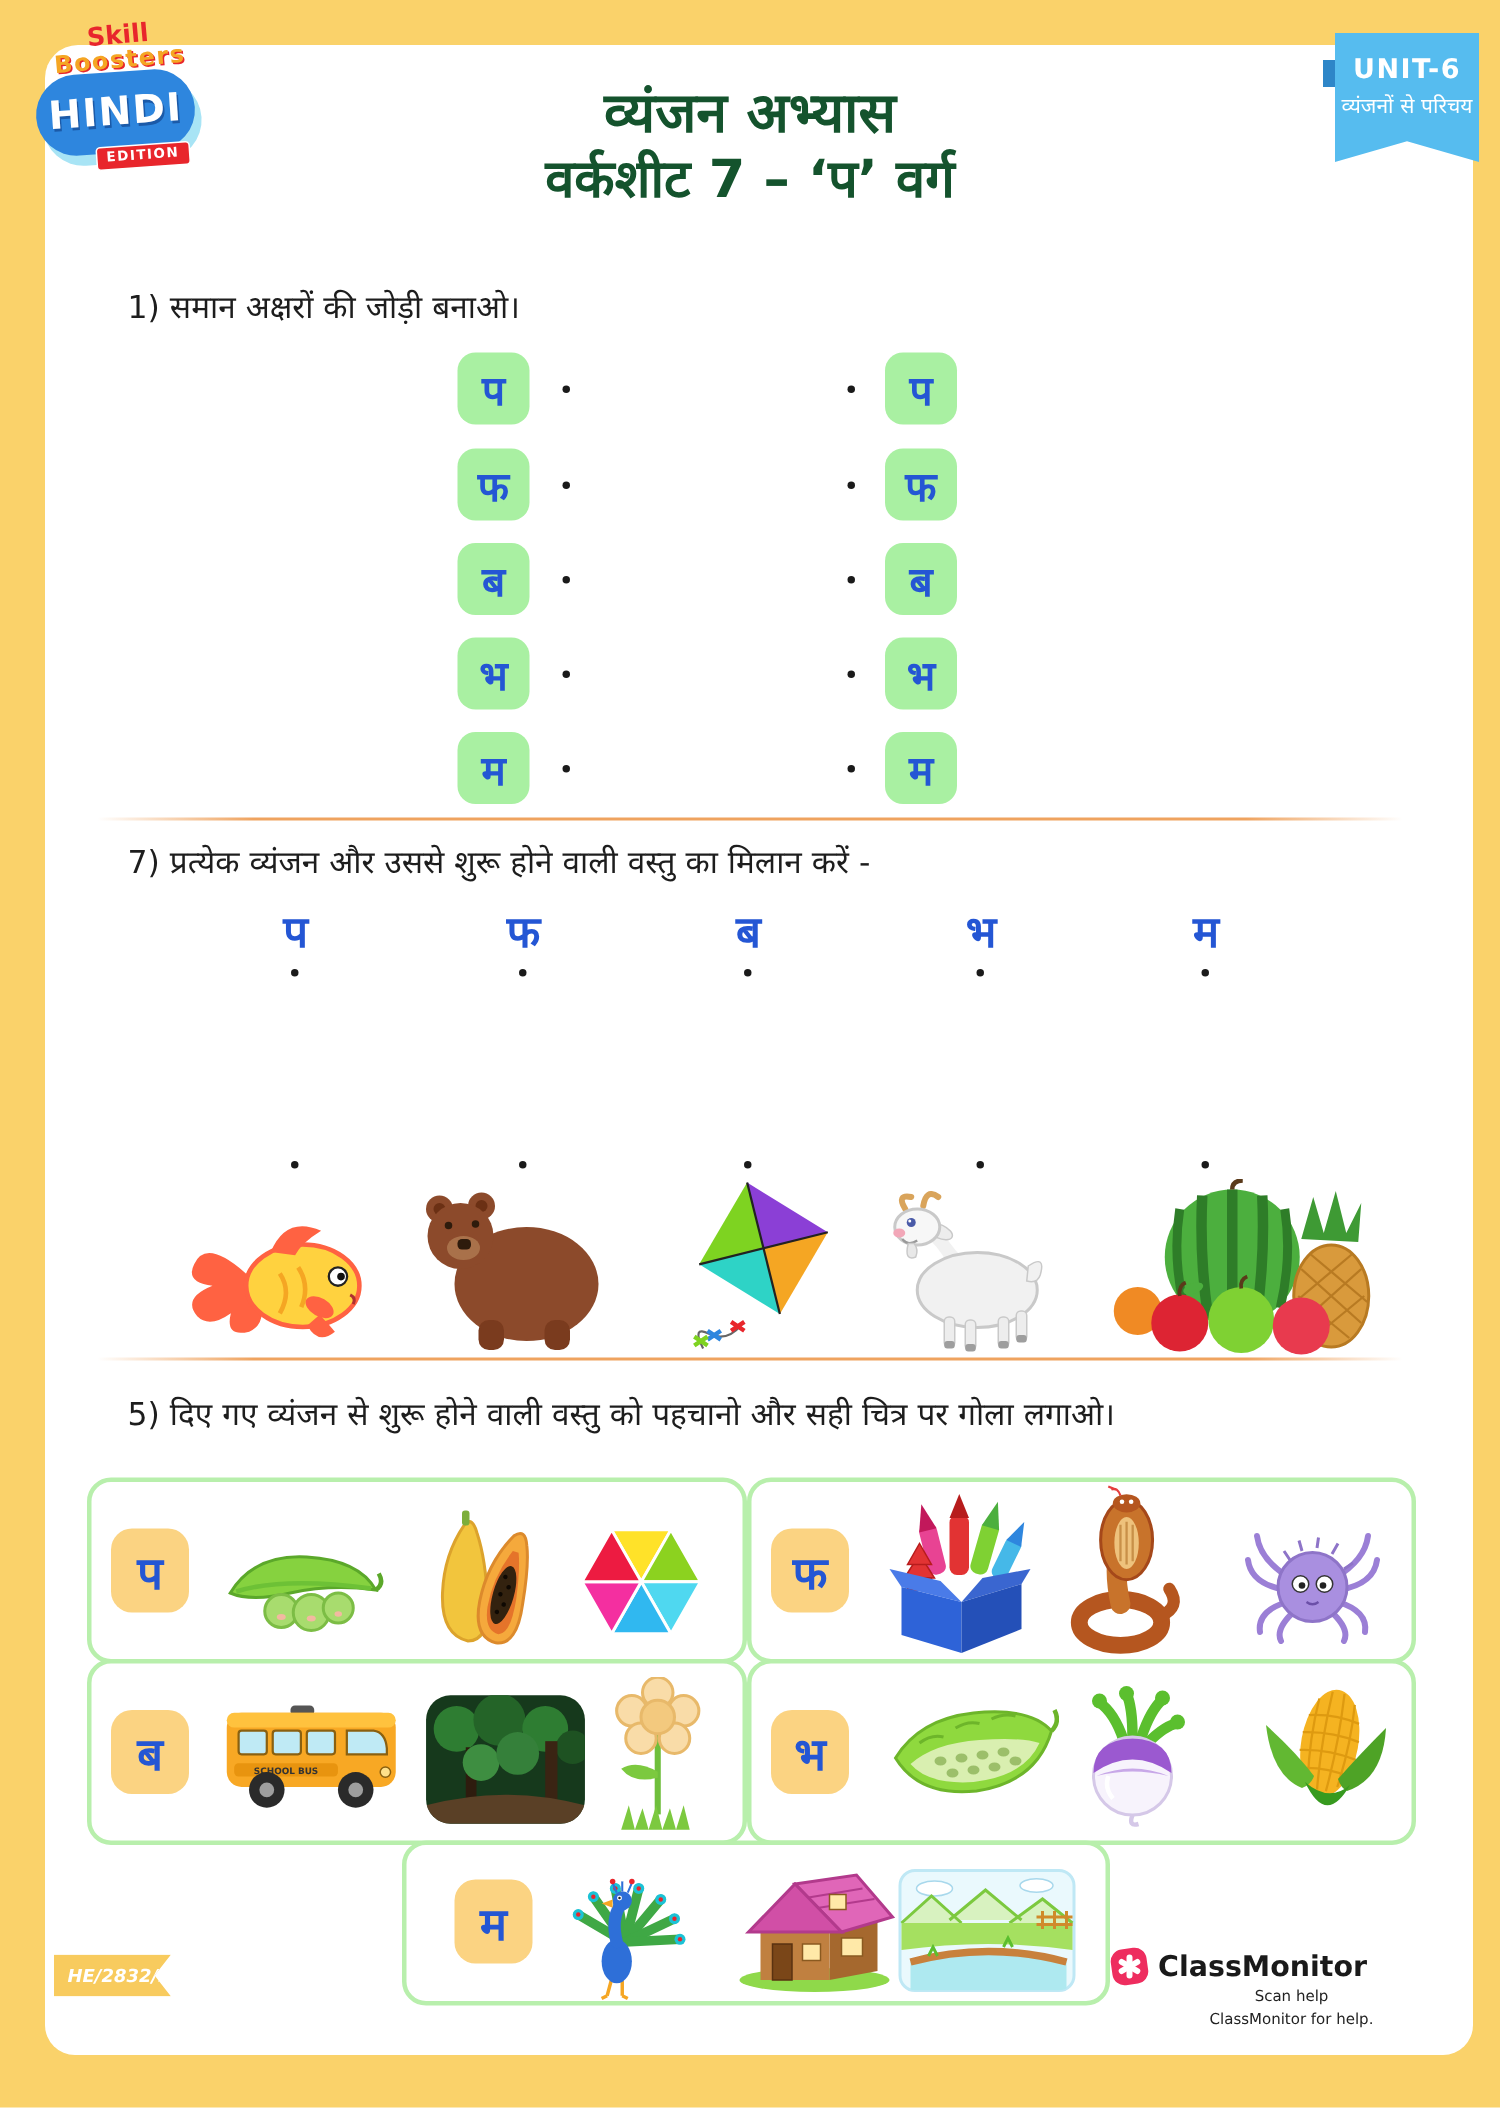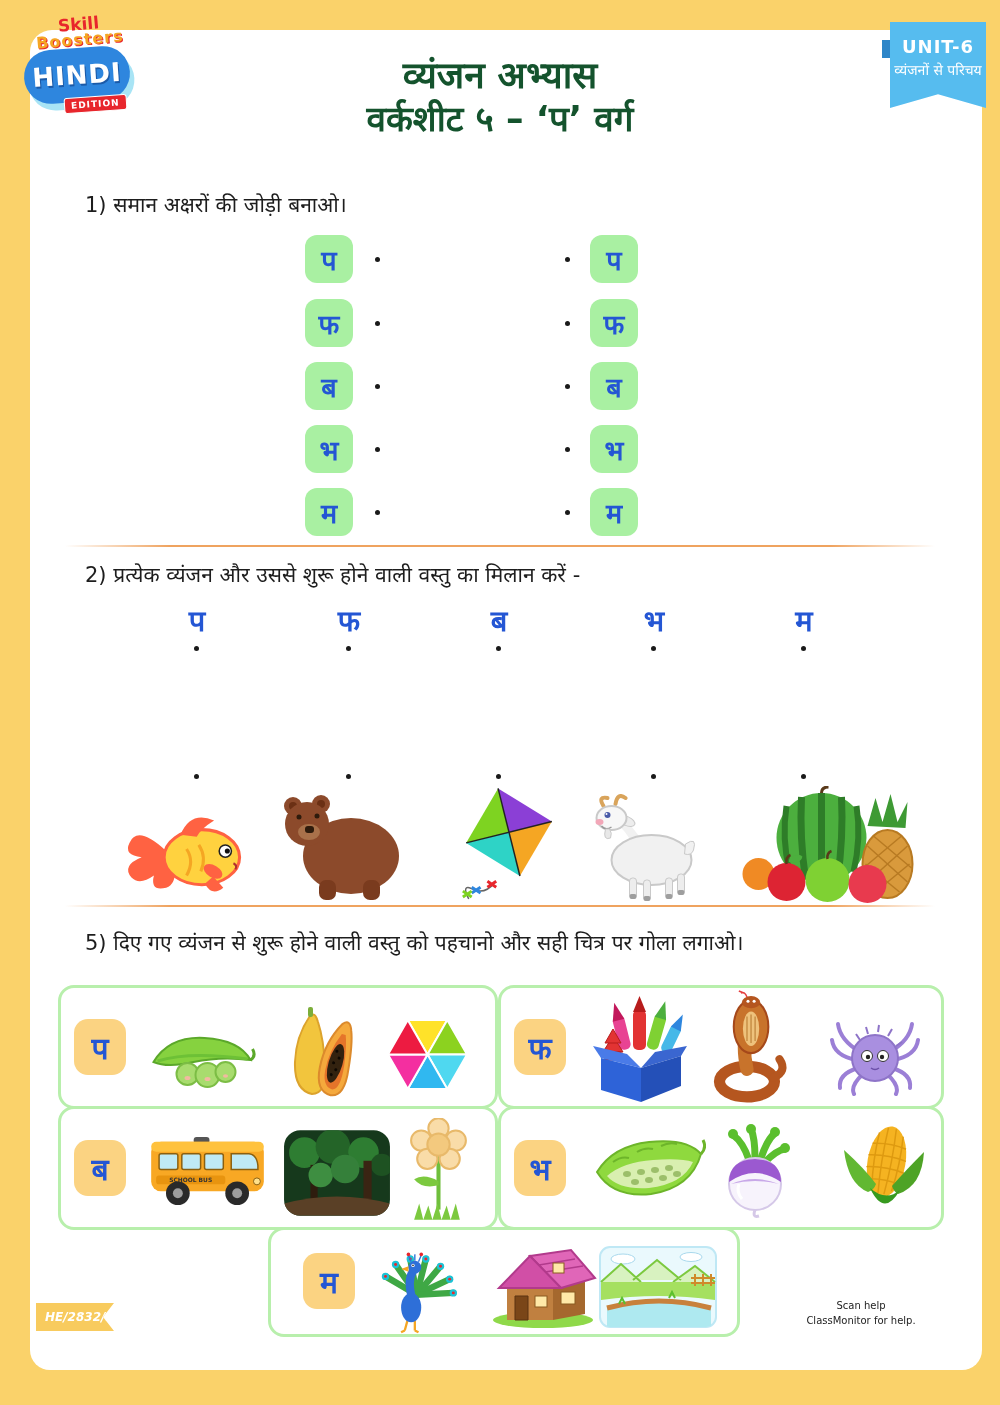--- a/index.html
+++ b/index.html
@@ -51,21 +51,21 @@
 <div class="logo">
   <div class="logo-skill">Skill</div>
   <div class="logo-boosters">Boosters</div>
   <div class="logo-blob">
     <span class="logo-hindi">HINDI</span>
   </div>
   <div class="logo-edition">EDITION</div>
 </div>
 
 <div class="title1" style="top:48px; font-size:37px;">व्यंजन अभ्यास</div>
-<div class="title1" style="top:94px; font-size:35px;">वर्कशीट ५ – ‘प’ वर्ग</div>
+<div class="title1" style="top:94px; font-size:35px;">वर्कशीट 7 – ‘प’ वर्ग</div>
 
 <div class="banner-fold"></div>
 <div class="banner">
   <div class="b1">UNIT-6</div>
   <div class="b2">व्यंजनों से परिचय</div>
 </div>
 
 <div class="q" style="left:85px; top:190px;text-align:center;">1) समान अक्षरों की जोड़ी बनाओ।</div>
 
 <div class="lbox" style="left:305px; top:235px;">प</div>
@@ -87,21 +87,21 @@
 <div class="dot" style="left:565px; top:510px;"></div>
 
 <div class="lbox" style="left:590px; top:235px;">प</div>
 <div class="lbox" style="left:590px; top:299px;">फ</div>
 <div class="lbox" style="left:590px; top:362px;">ब</div>
 <div class="lbox" style="left:590px; top:425px;">भ</div>
 <div class="lbox" style="left:590px; top:488px;">म</div>
 
 <div class="sep" style="left:65px; top:545px; width:870px;"></div>
 
-<div class="q" style="left:85px; top:560px;">2) प्रत्येक व्यंजन और उससे शुरू होने वाली वस्तु का मिलान करें -</div>
+<div class="q" style="left:85px; top:560px;">7) प्रत्येक व्यंजन और उससे शुरू होने वाली वस्तु का मिलान करें -</div>
 
 <div class="l2" style="left:165px; top:600px;">प</div>
 <div class="l2" style="left:317px; top:600px;">फ</div>
 <div class="l2" style="left:467px; top:600px;">ब</div>
 <div class="l2" style="left:622px; top:600px;">भ</div>
 <div class="l2" style="left:772px; top:600px;">म</div>
 
 <div class="dot" style="left:194px; top:646px;"></div>
 <div class="dot" style="left:346px; top:646px;"></div>
 <div class="dot" style="left:496px; top:646px;"></div>
@@ -533,17 +533,30 @@
       </g>
       <path d="M8 62 Q60 48 112 62 L112 81 H8 Z" fill="#AEE9F0"></path>
       <path d="M8 62 Q60 48 112 62" stroke="#C8813C" stroke-width="5" fill="none"></path>
       <path d="M20 58 l3 -6 l3 6 M70 52 l3 -6 l3 6" stroke="#5BBF2E" stroke-width="2" fill="none"></path>
     </g>
   </svg>
 </div>
 
 <div class="ribbon">HE/2832/5</div>
 <div class="cm">
+  <div class="cm-row">
+    <span class="img" style="position:static; width:26px; height:26px; display:inline-block;">
+      <svg viewBox="0 0 26 26">
+        <rect x="1" y="1" width="24" height="24" rx="8" fill="#EE2D5F" transform="rotate(-8 13 13)"></rect>
+        <g transform="translate(13,13)" fill="#fff">
+          <rect x="-2" y="-8" width="4" height="16" rx="2"></rect>
+          <rect x="-2" y="-8" width="4" height="16" rx="2" transform="rotate(60)"></rect>
+          <rect x="-2" y="-8" width="4" height="16" rx="2" transform="rotate(120)"></rect>
+        </g>
+      </svg>
+    </span>
+    <span class="cm-name">ClassMonitor</span>
+  </div>
   <div class="cm-sub">
     <span>Scan help</span><br>
     <span>ClassMonitor for help.</span>
   </div>
 </div>
 
 </body></html>

